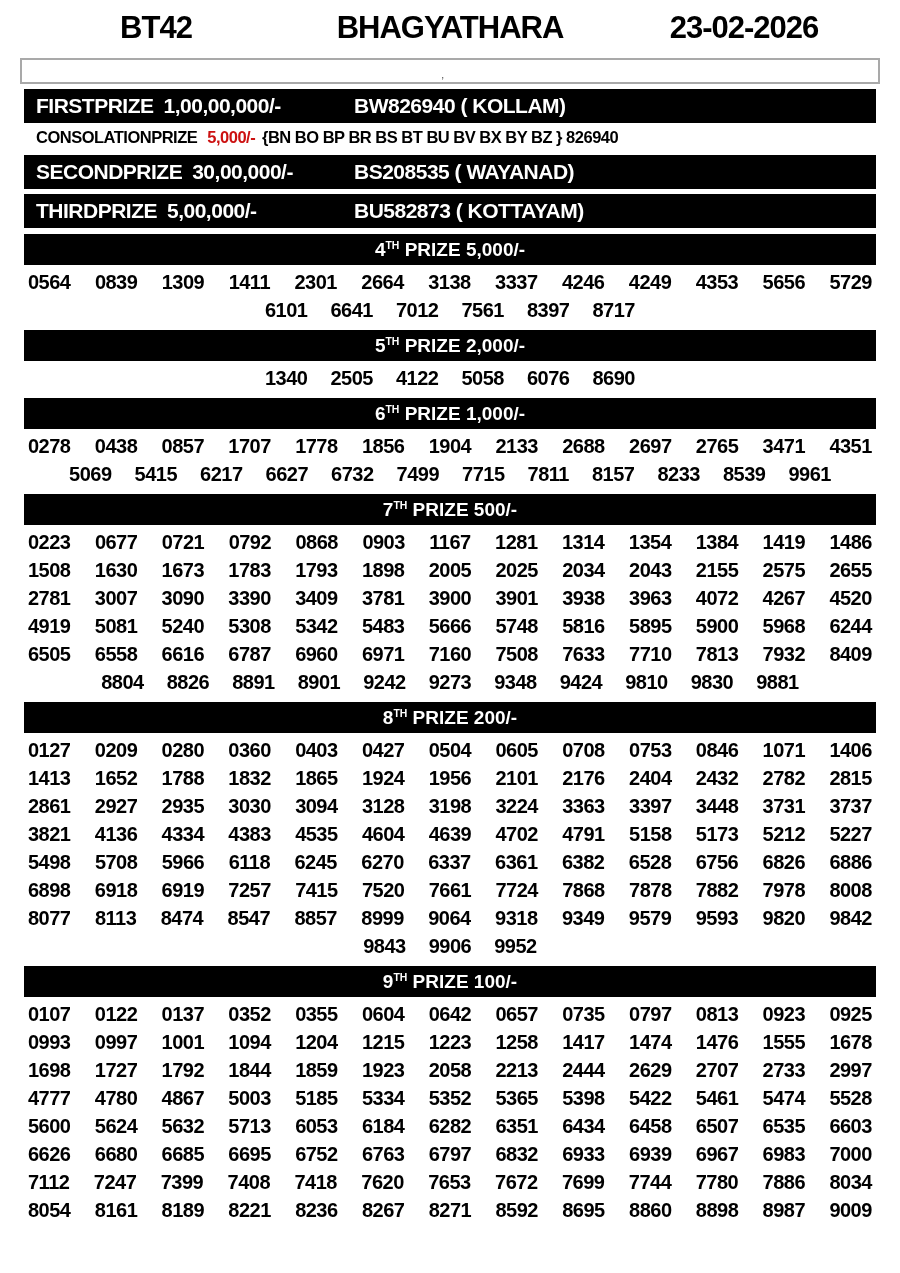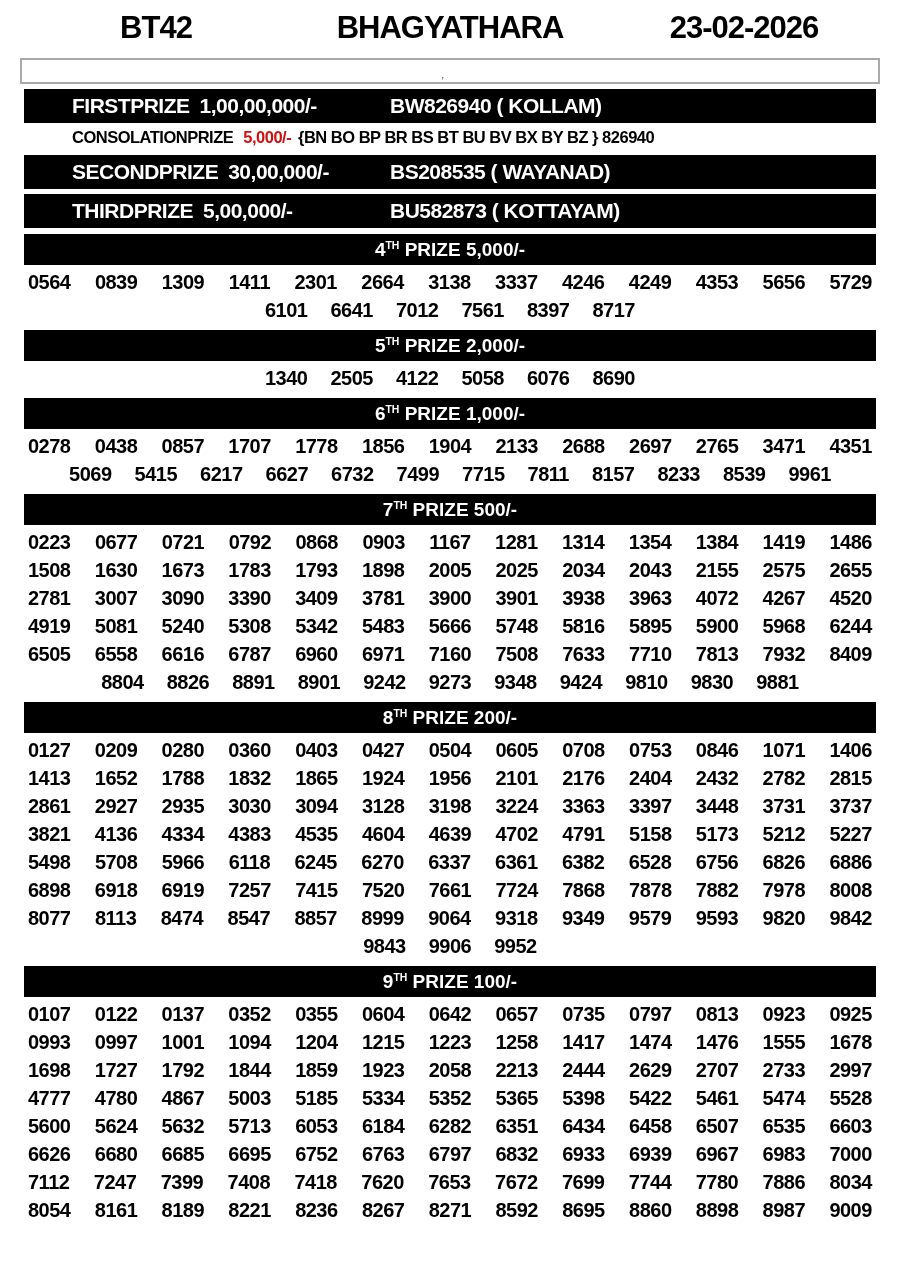--- a/index.html
+++ b/index.html
@@ -26,21 +26,21 @@
   
   .bars { margin:0 24px; }
   .prize-bar {
     background:#000; color:#fff; font-weight:bold; font-size:21px;
     letter-spacing:-0.5px; display:flex; align-items:center;
     padding:5px 12px; margin-top:5px; white-space:nowrap;
   }
   .prize-bar.consolation {
     background:#fff; color:#000; font-size:16.5px; padding:3px 12px; margin-top:2px;
   }
-  .pb-left { display:flex; gap:10px; width:318px; flex-shrink:0;margin-left:36px; }
+  .pb-left { display:flex; gap:10px; width:318px; flex-shrink:0; }
   .prize-bar.consolation .pb-left { width:226px; }
   .pb-amount { }
   .prize-bar.consolation .pb-amount { color:#cc1111; }
   .pb-ticket { letter-spacing:-0.5px; }
   
   .section-header {
     background:#000; color:#fff; font-weight:bold; font-size:19px;
     text-align:center; padding:5px 0 4px 0; margin:6px 24px 3px 24px;
     letter-spacing:0;
   }

